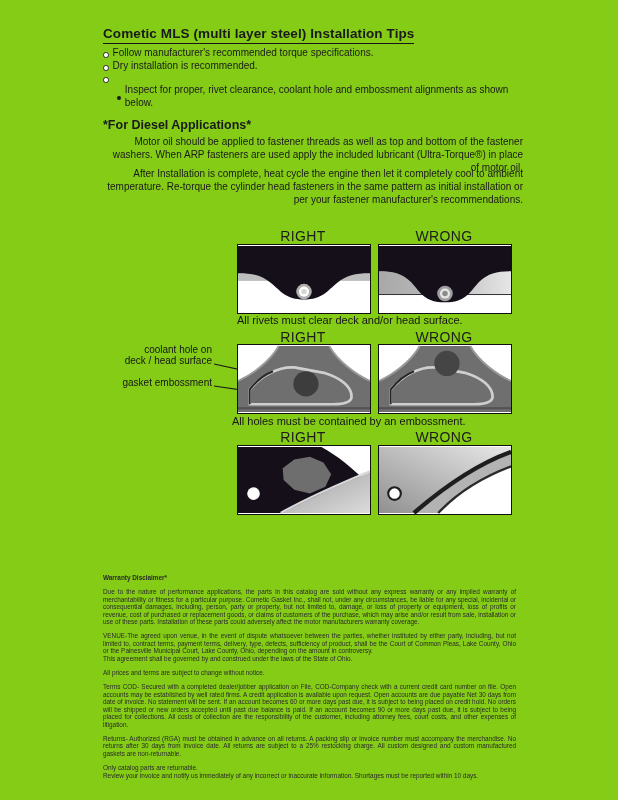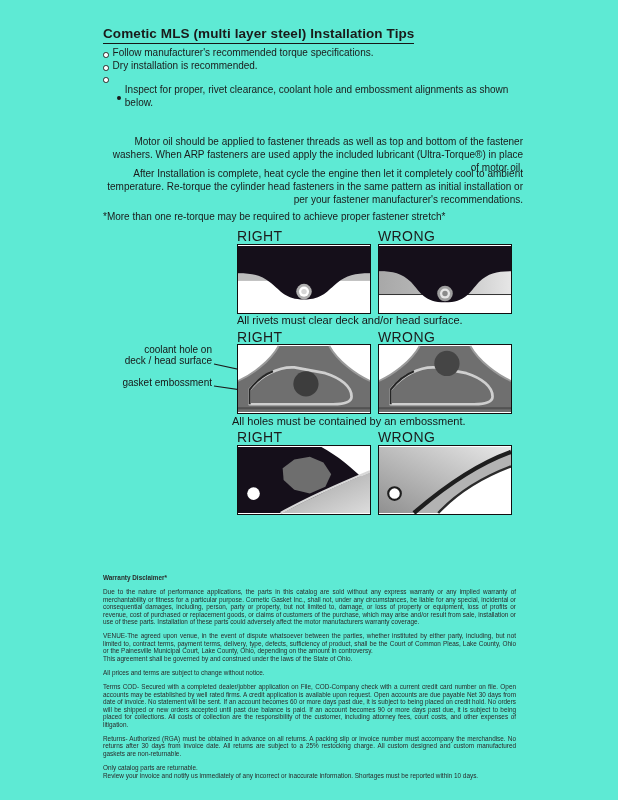--- a/index.html
+++ b/index.html
@@ -1,38 +1,38 @@
 <!DOCTYPE html>
 <html><head>
 <meta charset="utf-8">
 <style>
   html,body{margin:0;padding:0;background:#ffffff;}
   .page{
-    position:relative;width:618px;height:800px;background:#5eead4;
+    position:relative;width:618px;height:800px;background:#84cc16;
     font-family:"Liberation Sans",sans-serif;color:#1a1a1a;overflow:hidden;
   }
   .abs{position:absolute;}
   .title{
     font-size:13.5px;font-weight:bold;letter-spacing:.1px;
     border-bottom:1.6px solid #161616;padding-bottom:2px;display:inline-block;
   }
   .body-text{font-size:10px;line-height:13.4px;}
   .bullet-row{display:flex;align-items:center;}
   .marker-circle{
     flex:0 0 auto;width:3.6px;height:3.6px;border:1px solid #2a2a2a;border-radius:50%;
     margin:4.2px 4px 0 0;background:#fff;
   }
   .marker-dot{
     flex:0 0 auto;width:3.8px;height:3.8px;border-radius:50%;background:#1a1a1a;
     margin:4.4px 4px 0 0;
   }
   .sub{margin-left:14px;}
   .section-head{font-size:12.5px;font-weight:bold;}
   .para{font-size:10px;line-height:13.2px;}
-  .fig-head{font-size:14px;letter-spacing:.4px;text-align:left;width:132px;color:#1c1c1c;}
+  .fig-head{font-size:14px;letter-spacing:.4px;text-align:center;width:132px;color:#1c1c1c;}
   .fig-box{width:132px;height:68px;border:1.8px solid #101010;background:#fff;}
   .fig-box svg{display:block;}
   .fig-caption{font-size:11px;line-height:11.5px;color:#161616;}
   .fig-label{font-size:10px;line-height:11px;text-align:right;color:#161616;}
   .disclaimer{font-size:6.4px;line-height:7.4px;color:#2a2a2a;text-align:justify;}
   .disclaimer .d-head{font-weight:bold;margin:0 0 7px 0;text-align:left;}
   .disclaimer p{margin:0 0 7px 0;}
   .disclaimer p.tight{margin:0;}
   .footer-code{font-size:10px;color:#3a3a3a;letter-spacing:.2px;margin-top:48px;}
 </style>
@@ -56,23 +56,23 @@
     </div>
     <div class="bullet-row">
       <span class="marker-circle"></span>
     </div>
     <div class="bullet-row sub">
       <span class="marker-dot"></span>
       <span>Inspect for proper, rivet clearance, coolant hole and embossment alignments as shown below.</span>
     </div>
   </div>
 
+  <div class="abs section-head" style="left:103px;top:118px;">*For Diesel Applications*</div>
   <div class="abs para" style="left:103px;top:135px;width:420px;text-align:right;">Motor oil should be applied to fastener threads as well as top and bottom of the fastener washers. When ARP fasteners are used apply the included lubricant (Ultra-Torque®) in place of motor oil.</div>
   <div class="abs para" style="left:103px;top:167px;width:420px;text-align:right;">After Installation is complete, heat cycle the engine then let it completely cool to ambient temperature. Re-torque the cylinder head fasteners in the same pattern as initial installation or per your fastener manufacturer's recommendations.</div>
-  <div class="abs para" style="left:103px;top:210px;width:420px;">*More than one re-torque may be required to achieve proper fastener stretch*</div>
 
   <div class="abs fig-head" style="left:237px;top:228px;">RIGHT</div>
   <div class="abs fig-head" style="left:378px;top:228px;">WRONG</div>
 
   <div class="abs fig-box" style="left:237px;top:244px;">
     <svg width="132" height="68" viewBox="0 0 136 68">
       <rect width="136" height="68" fill="#ffffff"></rect>
       <rect y="28" width="136" height="8" fill="#bdbdbd"></rect>
       <rect y="36" width="136" height="32" fill="#ffffff"></rect>
       <path d="M0,0 H136 V28 C120,28 112,30 102,38 C92,46 87,55 68,55 C49,55 44,46 34,38 C24,30 16,28 0,28 Z" fill="#150f1a"></path>

